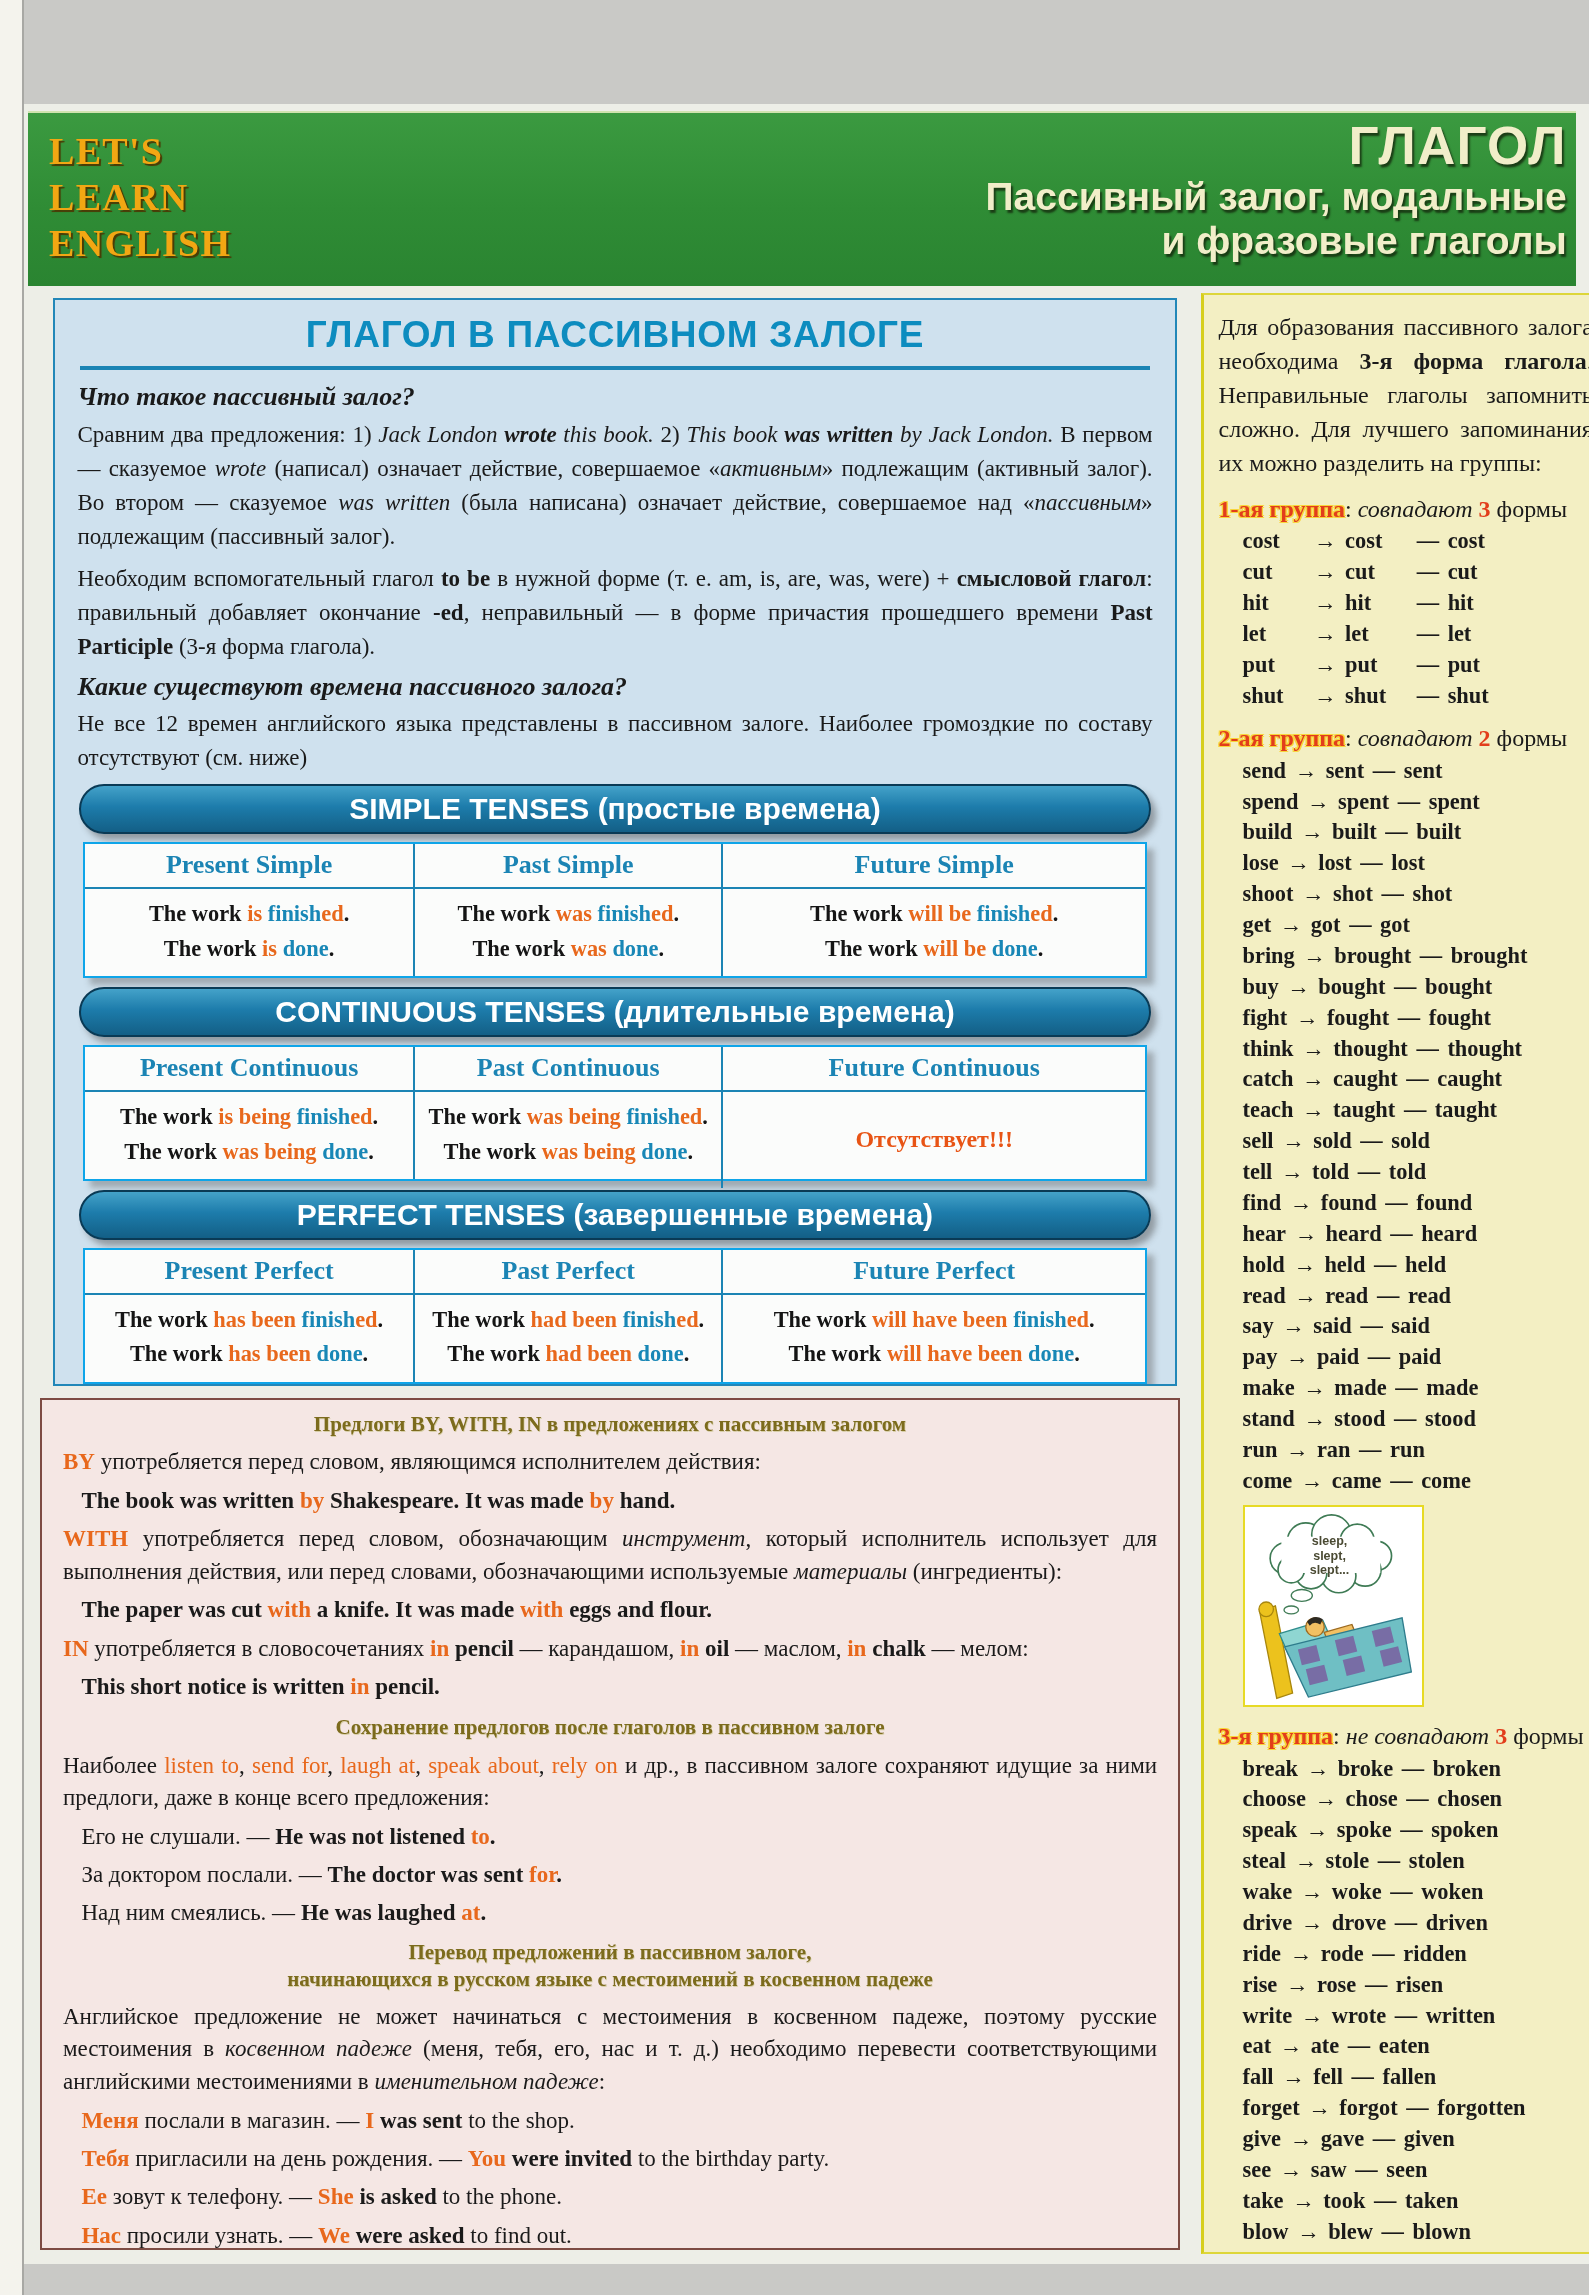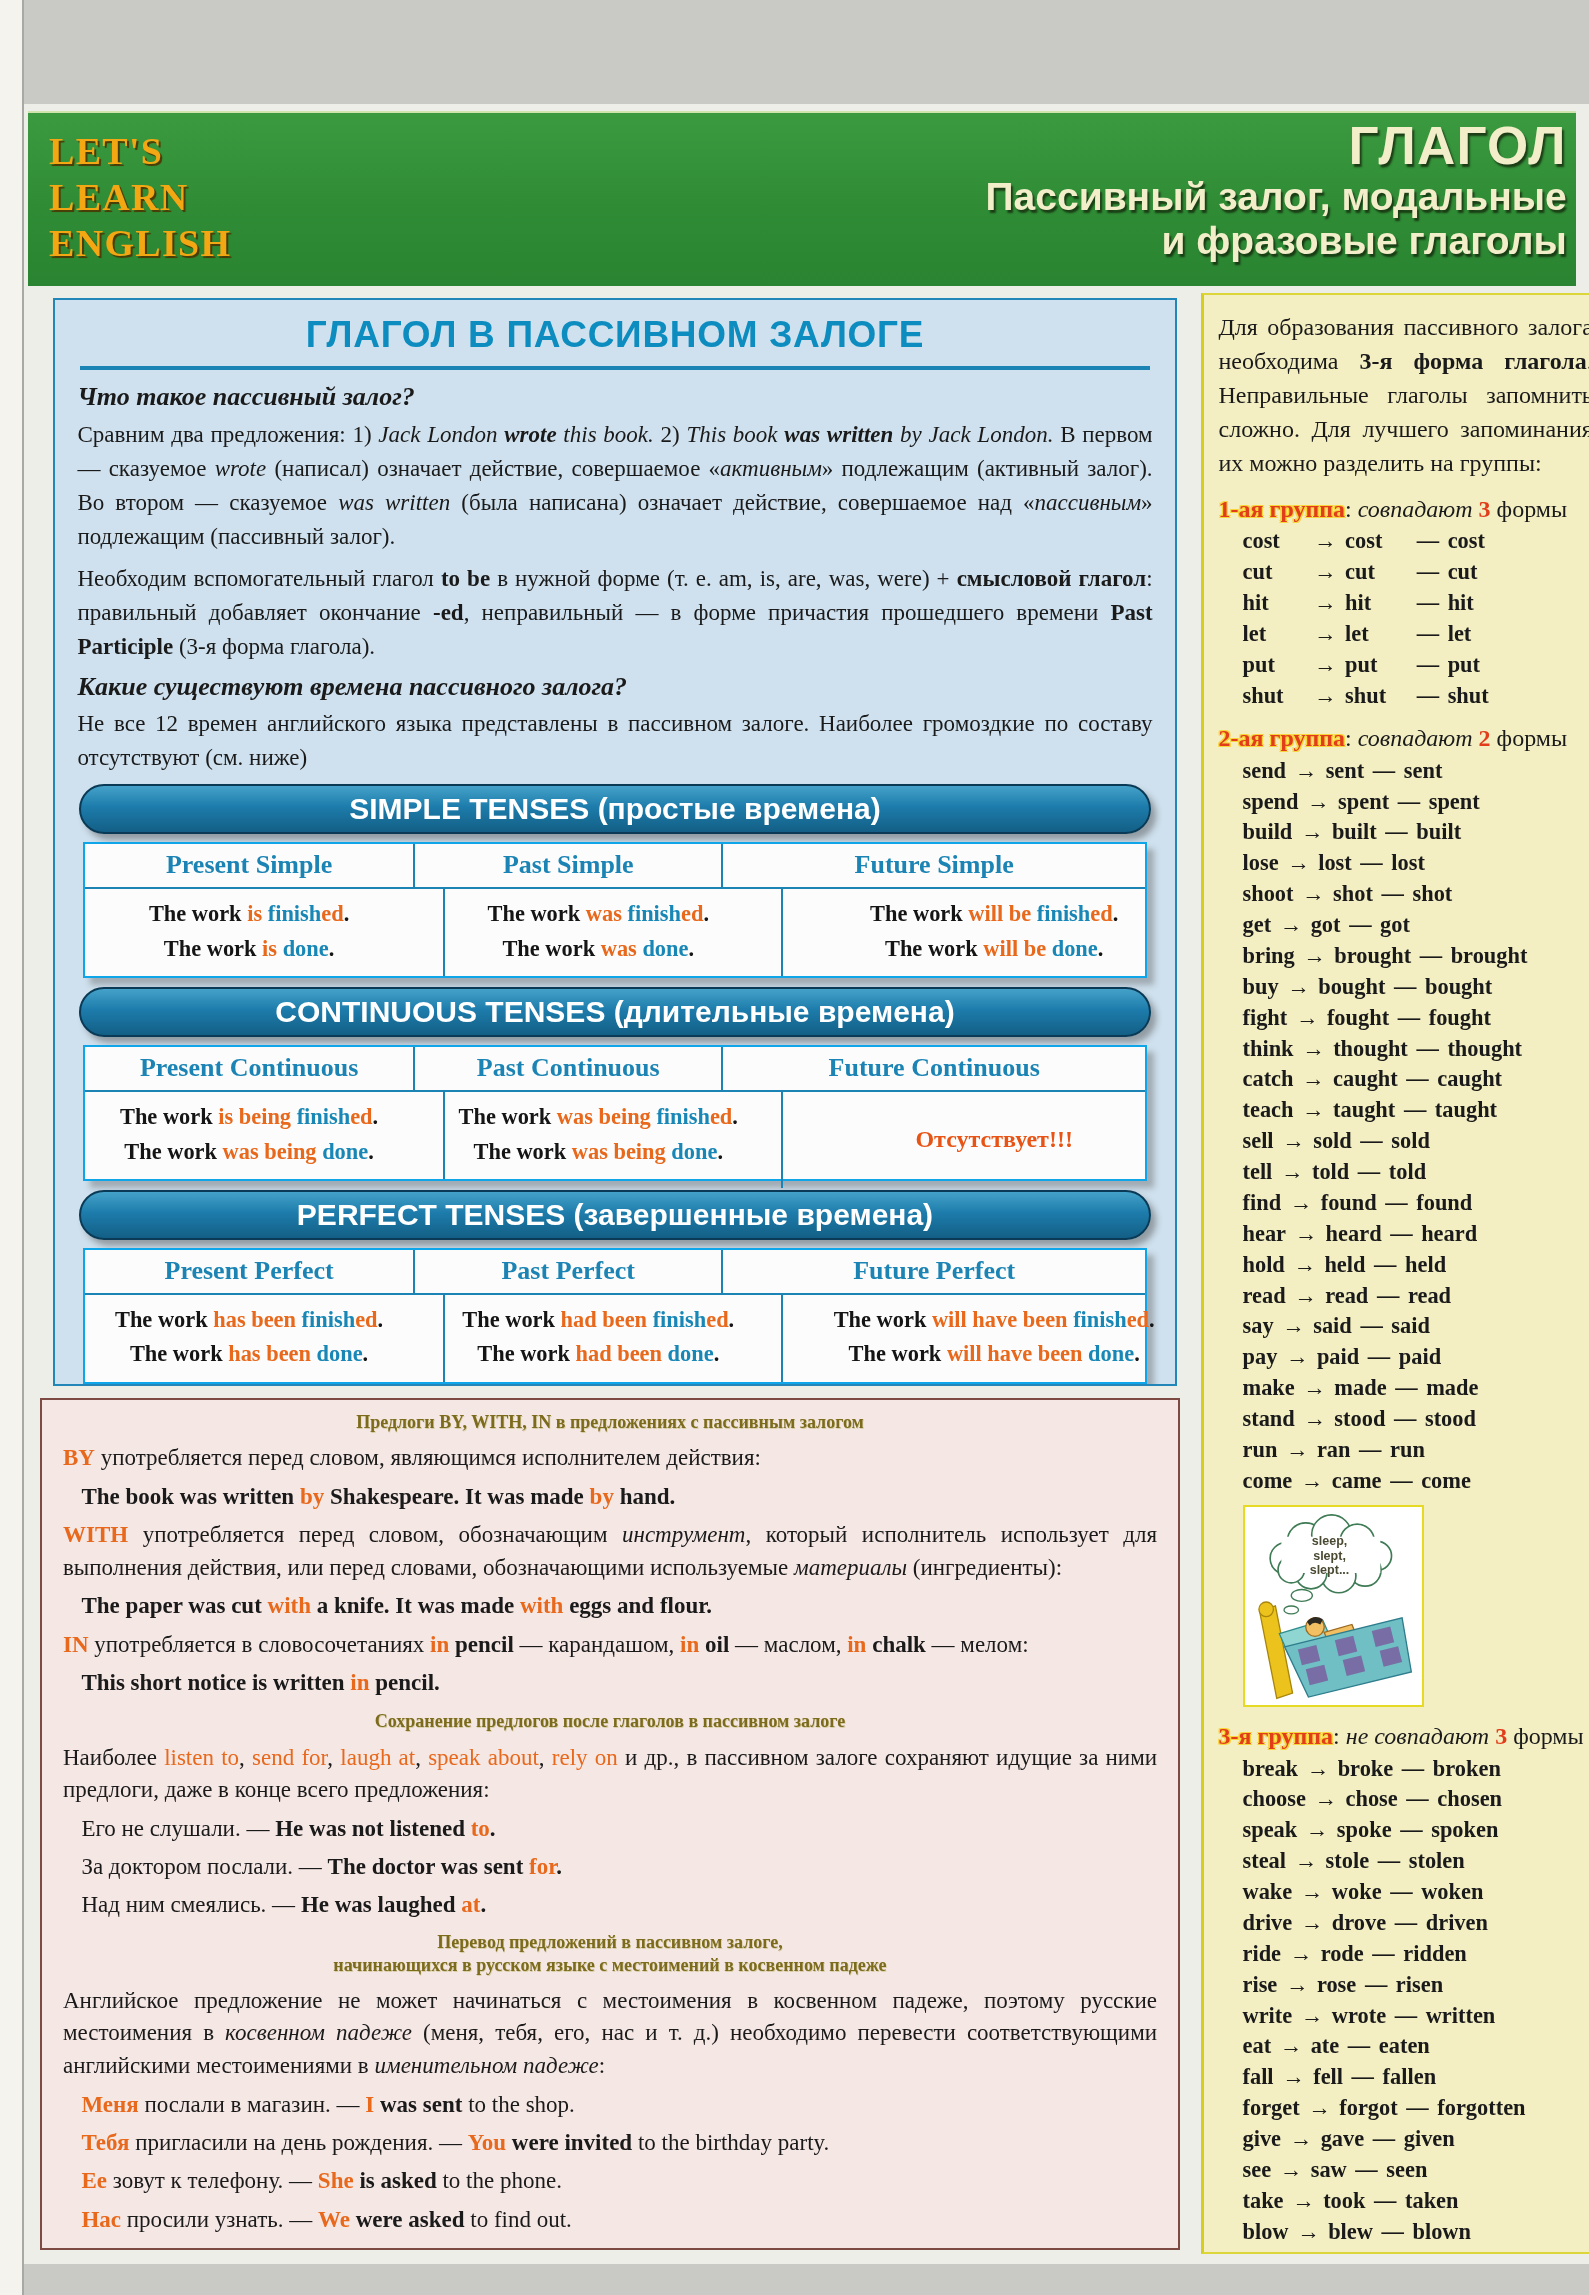--- a/index.html
+++ b/index.html
@@ -44,32 +44,32 @@
     box-shadow:5.3px 6px 6px rgba(70,70,70,.45); }
   .banner span { color:#fff; font-family:"Liberation Sans", sans-serif;
     font-weight:bold; font-size:30px; letter-spacing:0; white-space:nowrap; }
 
   .tense-table { margin:0 5.3px 4px; background:#fbfcfb; border:2px solid #0ea5e9;
     box-shadow:6.6px 7.2px 6px rgba(90,90,90,.4); }
   .tt-head { display:grid; grid-template-columns:31% 29% 40%; border-bottom:2.6px solid #1b84b4; }
   .tt-h { text-align:center; padding:6px 2.6px 6.6px; color:#1b84b4;
     font-weight:bold; font-size:26px; }
   .tt-h + .tt-h { border-left:2px solid #1b84b4; }
-  .tt-body { display:grid; grid-template-columns:31% 29% 40%;gap:30px; }
+  .tt-body { display:grid; grid-template-columns:31% 29% 40%; }
   .tt-cell { padding:4px 2.6px 5.3px; text-align:center; }
   .tt-cell + .tt-cell { border-left:2px solid #1b84b4; }
   .sent { font-weight:bold; font-size:22.4px; line-height:1.2; margin:8px 0; color:#151515; white-space:nowrap; }
   .absent-cell { display:flex; align-items:center; justify-content:center; height:100%; }
   .absent { color:#e85415; font-weight:bold; font-size:24px; }
 
   
   .pinkpanel { position:absolute; left:40px; top:1398px; width:1140px; height:852px;
     background:#f5e7e4; border:2.6px solid #7d4b43; box-sizing:border-box;
     padding:8px 21px 6.6px; overflow:hidden; }
-  .pk-title { text-align:center; font-weight:bold; font-size:18px; color:#7c6b1d;
+  .pk-title { text-align:center; font-weight:bold; font-size:21px; color:#7c6b1d;
     margin:4px 0 9.2px; text-shadow:0.7px 0.7px 0 #d8cfa8; }
   .pk-p { font-size:23px; line-height:1.42; text-align:justify; margin:2.6px 0; }
   .pk-ex { font-size:23px; line-height:1.35; margin:6px 0 7.2px 18.4px; }
   .pk-ex.allbold { font-weight:bold; }
 
   
   .sidebar { position:absolute; left:1201px; top:293px; width:403px; height:1961px;
     background:#f3efc3; border:2px solid #ddd63a; border-left:3.3px solid #d6ce1c;
     box-sizing:border-box; padding:14.5px 9.2px 10.5px 14.5px; overflow:hidden; }
   .sb-intro { font-size:24px; line-height:1.42; text-align:justify; }

